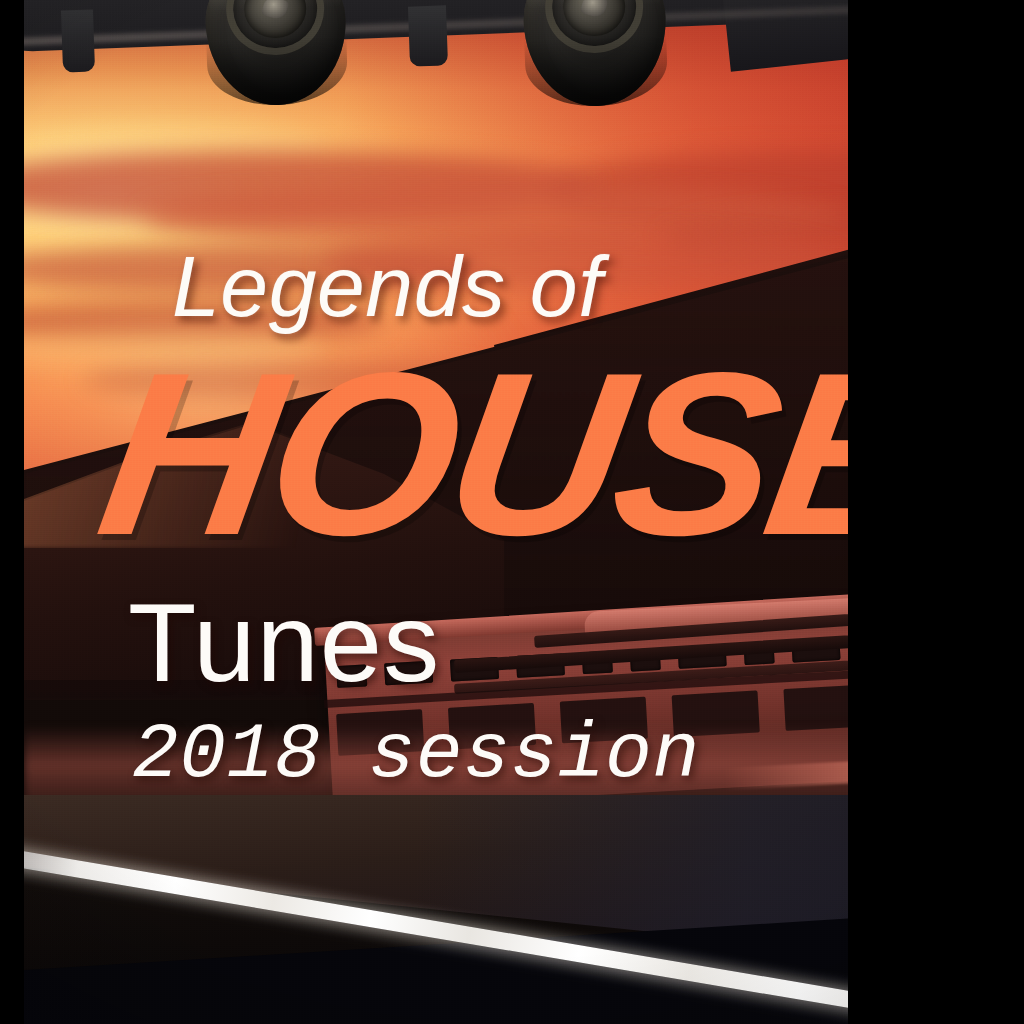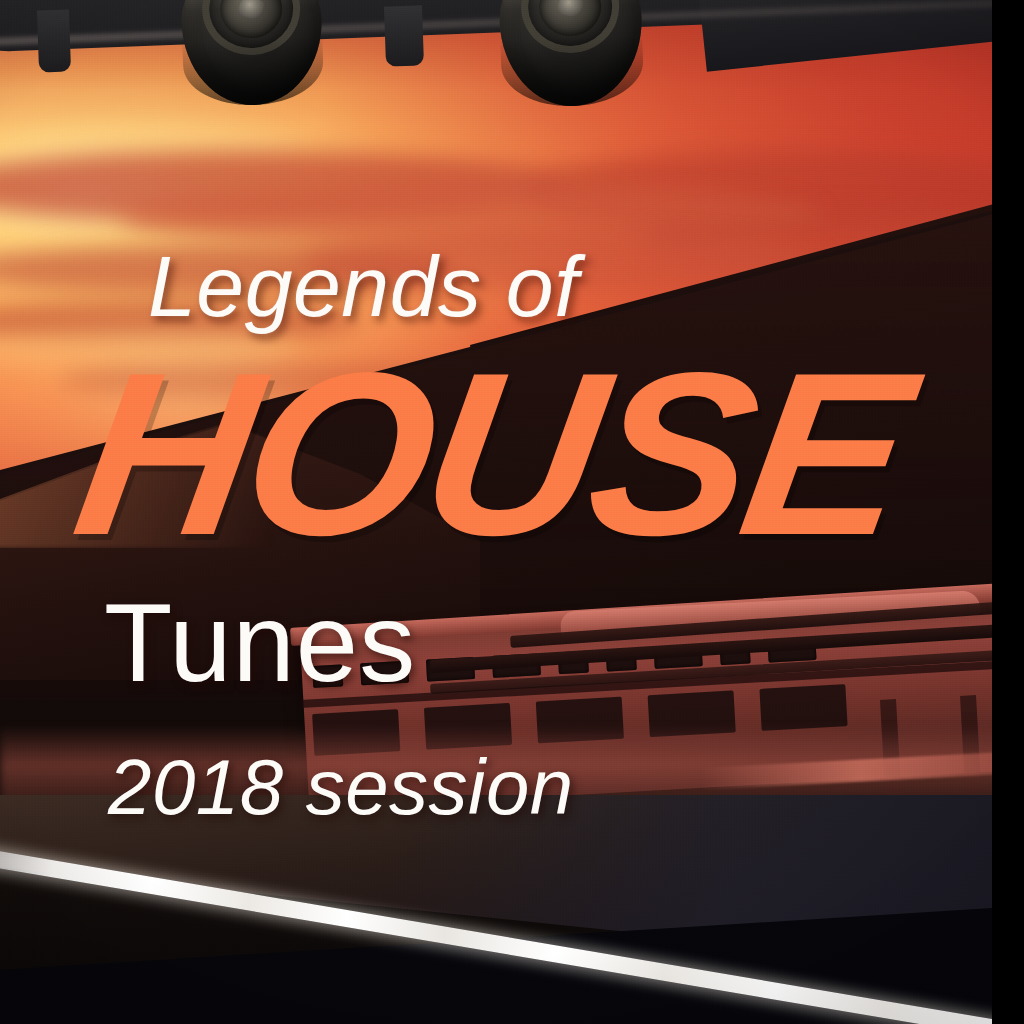--- a/index.html
+++ b/index.html
@@ -1,24 +1,25 @@
 <!DOCTYPE html>
 <html><head>
 <meta charset="utf-8">
 <title>Legends of House Tunes 2018 session</title>
 <style>
   html,body{margin:0;padding:0;background:#000;}
   *{box-sizing:border-box;}
 
   #cover{
     position:relative;
-    width:992px;height:1024px;
+    width:824px;height:1024px;
     overflow:hidden;
     font-family:"Liberation Sans","DejaVu Sans",sans-serif;
     background:#120a08;
+    margin-left:24px;
   }
 
   
   .sky{
     position:absolute;left:0;top:0;width:1024px;height:560px;
     background:
       radial-gradient(125% 85% at 8% 34%, #ffe9a8 0%, #ffd27a 11%, #fcab5c 26%, #f4804a 45%, #e3633f 64%, #d2533b 100%);
   }
   .sky-right{
     position:absolute;left:0;top:0;width:1024px;height:560px;
@@ -278,27 +279,28 @@
     position:absolute;left:104px;top:587px;
     font-size:112px;line-height:1;
     font-weight:300;
     letter-spacing:1px;
     color:#fdfbf8;
     text-shadow:3px 4px 9px rgba(30,6,4,.62);
     white-space:nowrap;
   }
 
   .t-session{
-    position:absolute;left:108px;top:748px;
+    position:absolute;left:108px;top:716px;
     font-size:78px;line-height:1;
     font-style:italic;font-weight:300;
     letter-spacing:.5px;
     color:#fdfbf8;
     text-shadow:3px 4px 8px rgba(30,6,4,.6);
     white-space:nowrap;
+    font-family:Liberation Mono, monospace;
   }
 
   
   .grain{
     position:absolute;left:0;top:0;width:1024px;height:1024px;
     opacity:.055;pointer-events:none;
     background-image:
       repeating-linear-gradient(0deg, rgba(255,255,255,.5) 0 1px, rgba(0,0,0,0) 1px 2px),
       repeating-linear-gradient(90deg, rgba(255,255,255,.35) 0 1px, rgba(0,0,0,0) 1px 3px);
     mix-blend-mode:overlay;

